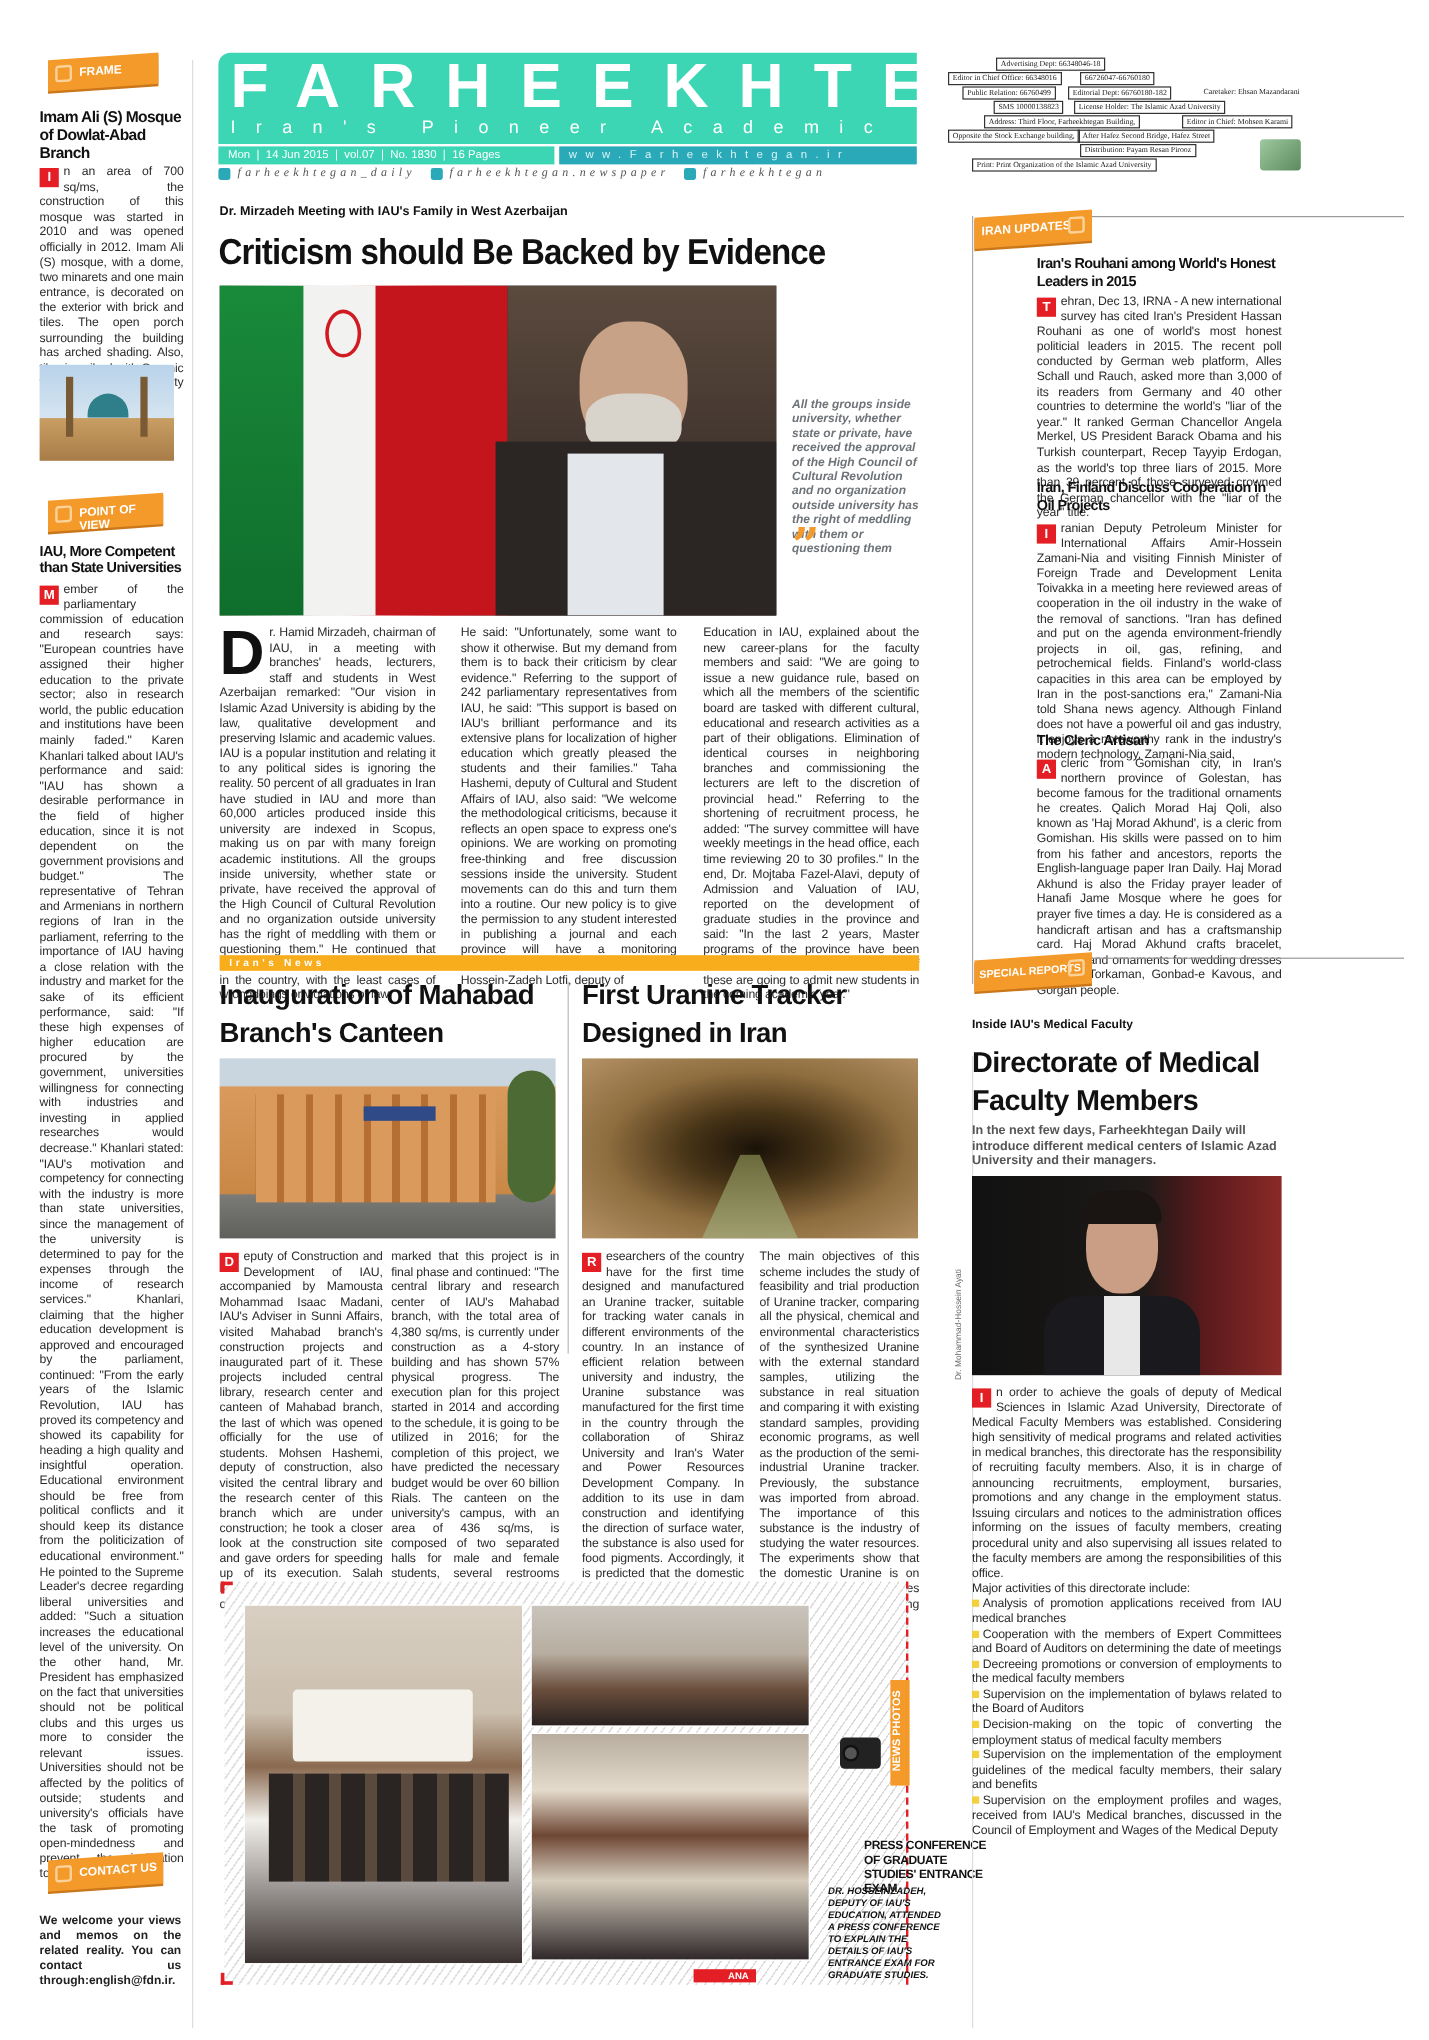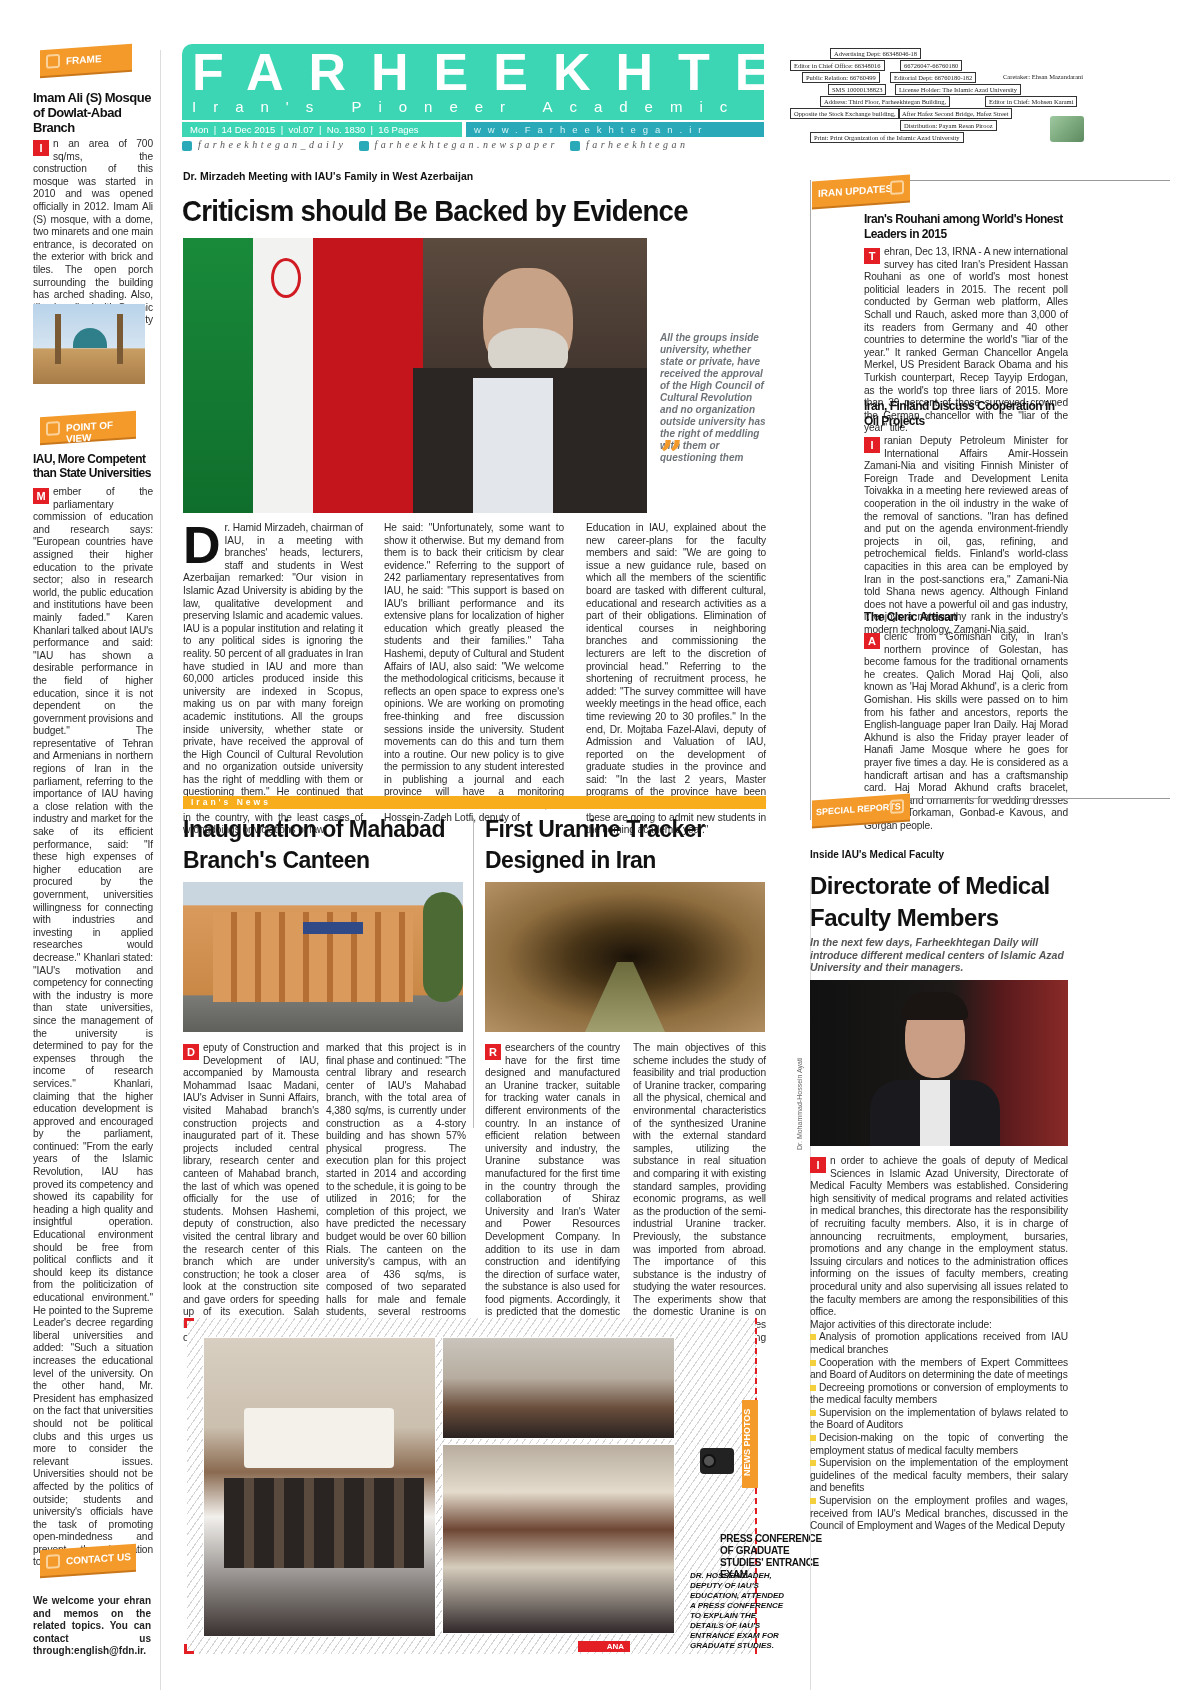--- a/index.html
+++ b/index.html
@@ -15,21 +15,21 @@
 .photo{position:absolute;overflow:hidden}
 .bullet{display:inline-block;width:6px;height:6px;background:#f4d03f;margin-right:3px}
 </style>
 </head>
 <body>
 
 <div class="abs" style="left:182px;top:44px;width:582px;height:76px;background:#3dd6b5;border-radius:10px 0 0 0;">
   <div style="position:absolute;left:10px;top:-2px;font-size:52px;font-weight:bold;color:#fff;letter-spacing:25px;font-family:'Liberation Sans',sans-serif;">FARHEEKHTEGAN</div>
   <div style="position:absolute;left:10px;top:54px;font-size:15px;color:#fff;letter-spacing:17px;white-space:nowrap;">Iran's Pioneer Academic Daily</div>
 </div>
-<div class="abs" style="left:182px;top:122px;width:280px;height:15px;background:#3dd6b5;color:#fff;font-size:9.5px;padding:2px 8px;white-space:pre;">Mon  |  14 Dec 2015  |  vol.07  |  No. 1830  |  16 Pages</div>
+<div class="abs" style="left:182px;top:122px;width:280px;height:15px;background:#3dd6b5;color:#fff;font-size:9.5px;padding:2px 8px;white-space:pre;">Mon  |  14 Jun 2015  |  vol.07  |  No. 1830  |  16 Pages</div>
 <div class="abs" style="left:466px;top:122px;width:298px;height:15px;background:#2aa9b8;color:#d6f4f6;font-size:9.5px;padding:2px 8px;letter-spacing:7px;white-space:nowrap;overflow:hidden;">www.Farheekhtegan.ir</div>
 <div class="abs" style="left:182px;top:139px;width:590px;height:14px;font-family:'Liberation Serif',serif;font-style:italic;font-size:10px;color:#555;letter-spacing:3.5px;white-space:nowrap;">
   <span style="display:inline-block;width:10px;height:10px;background:#2aa9b8;border-radius:2px;vertical-align:middle;"></span>
   <span>farheekhtegan_daily</span>
   &nbsp;<span style="display:inline-block;width:10px;height:10px;background:#2aa9b8;border-radius:2px;vertical-align:middle;"></span>
   <span>farheekhtegan.newspaper</span>
   &nbsp;<span style="display:inline-block;width:10px;height:10px;background:#2aa9b8;border-radius:2px;vertical-align:middle;"></span>
   <span>farheekhtegan</span>
 </div>
 
@@ -58,21 +58,21 @@
   <div style="position:absolute;left:22px;top:10px;width:6px;height:50px;background:#7a5a34"></div>
   <div style="position:absolute;left:84px;top:10px;width:6px;height:50px;background:#7a5a34"></div>
   <div style="position:absolute;left:40px;top:24px;width:34px;height:20px;background:#2f7f8a;border-radius:17px 17px 0 0"></div>
 </div>
 
 <div class="tab" style="left:40px;top:414px;width:96px;"><span class="ic"></span><span>POINT OF VIEW</span></div>
 <div class="abs hl" style="left:33px;top:452px;width:118px;font-size:12px;line-height:14px;">IAU, More Competent than State Universities</div>
 <div class="abs txt" style="left:33px;top:486px;width:120px;"><span class="dropcap">M</span><span>ember of the parliamentary commission of education and research says: "European countries have assigned their higher education to the private sector; also in research world, the public education and institutions have been mainly faded." Karen Khanlari talked about IAU's performance and said: "IAU has shown a desirable performance in the field of higher education, since it is not dependent on the government provisions and budget." The representative of Tehran and Armenians in northern regions of Iran in the parliament, referring to the importance of IAU having a close relation with the industry and market for the sake of its efficient performance, said: "If these high expenses of higher education are procured by the government, universities willingness for connecting with industries and investing in applied researches would decrease." Khanlari stated: "IAU's motivation and competency for connecting with the industry is more than state universities, since the management of the university is determined to pay for the expenses through the income of research services." Khanlari, claiming that the higher education development is approved and encouraged by the parliament, continued: "From the early years of the Islamic Revolution, IAU has proved its competency and showed its capability for heading a high quality and insightful operation. Educational environment should be free from political conflicts and it should keep its distance from the politicization of educational environment." He pointed to the Supreme Leader's decree regarding liberal universities and added: "Such a situation increases the educational level of the university. On the other hand, Mr. President has emphasized on the fact that universities should not be political clubs and this urges us more to consider the relevant issues. Universities should not be affected by the politics of outside; students and university's officials have the task of promoting open-mindedness and prevent the inclination towards controversy."</span></div>
 
 <div class="tab" style="left:40px;top:1547px;width:96px;"><span class="ic"></span><span>CONTACT US</span></div>
-<div class="abs" style="left:33px;top:1595px;width:118px;font-size:10px;line-height:12.5px;font-weight:bold;text-align:justify;">We welcome your ehran and memos on the related topics. You can contact us through:english@fdn.ir.</div>
+<div class="abs" style="left:33px;top:1595px;width:118px;font-size:10px;line-height:12.5px;font-weight:bold;text-align:justify;">We welcome your views and memos on the related reality. You can contact us through:english@fdn.ir.</div>
 <div class="rule" style="left:160px;top:50px;width:1px;height:1640px;background:#ddd"></div>
 
 <div class="abs" style="left:183px;top:170px;font-size:10.5px;font-weight:bold;color:#111;">Dr. Mirzadeh Meeting with IAU's Family in West Azerbaijan</div>
 <div class="abs hl" style="left:182px;top:194px;font-size:30px;white-space:nowrap;letter-spacing:-0.8px;transform:scaleX(0.92);transform-origin:left;">Criticism should Be Backed by Evidence</div>
 <div class="photo" style="left:183px;top:238px;width:464px;height:275px;background:linear-gradient(90deg,#2d5b2f 0%,#e8e8e6 18%,#f0f0ee 22%,#c3101a 40%,#3a2a2a 52%,#40302c 100%);">
   <div style="position:absolute;left:0;top:0;width:70px;height:275px;background:linear-gradient(180deg,#198a3a,#0f6e2c)"></div>
   <div style="position:absolute;left:70px;top:0;width:60px;height:275px;background:#f2f2f0"></div>
   <div style="position:absolute;left:88px;top:20px;width:30px;height:40px;border:3px solid #d11b22;border-radius:50%"></div>
   <div style="position:absolute;left:130px;top:0;width:110px;height:275px;background:#c4141c"></div>
   <div style="position:absolute;left:240px;top:0;width:224px;height:275px;background:linear-gradient(180deg,#5b4a3e,#2a2220)"></div>
@@ -138,21 +138,21 @@
 <div class="abs txt" style="left:864px;top:435px;width:204px;"><span class="dropcap">I</span><span>ranian Deputy Petroleum Minister for International Affairs Amir-Hossein Zamani-Nia and visiting Finnish Minister of Foreign Trade and Development Lenita Toivakka in a meeting here reviewed areas of cooperation in the oil industry in the wake of the removal of sanctions. "Iran has defined and put on the agenda environment-friendly projects in oil, gas, refining, and petrochemical fields. Finland's world-class capacities in this area can be employed by Iran in the post-sanctions era," Zamani-Nia told Shana news agency.  Although Finland does not have a powerful oil and gas industry, it enjoys a noteworthy rank in the industry's modern technology, Zamani-Nia said.</span></div>
 
 <div class="abs hl" style="left:864px;top:610px;width:204px;font-size:12px;line-height:14.5px;">The Cleric Artisan</div>
 <div class="abs txt" style="left:864px;top:631px;width:204px;"><span class="dropcap">A</span><span>cleric from Gomishan city, in Iran's northern province of Golestan, has become famous for the traditional ornaments he creates. Qalich Morad Haj Qoli, also known as 'Haj Morad Akhund', is a cleric from Gomishan. His skills were passed on to him from his father and ancestors, reports the English-language paper Iran Daily. Haj Morad Akhund is also the Friday prayer leader of Hanafi Jame Mosque where he goes for prayer five times a day. He is considered as a handicraft artisan and has a craftsmanship card. Haj Morad Akhund crafts bracelet, necklace and ornaments for wedding dresses used by Torkaman, Gonbad-e Kavous, and Gorgan people.</span></div>
 
 <div class="rule" style="left:870px;top:798px;width:300px;height:1px;background:#999"></div>
 <div class="tab" style="left:812px;top:797px;width:98px;padding-left:4px;font-size:9px;"><span>SPECIAL REPORTS</span><span class="ic" style="left:auto;right:6px"></span></div>
 
 <div class="abs" style="left:810px;top:849px;font-size:10px;font-weight:bold;color:#111;">Inside IAU's Medical Faculty</div>
 <div class="abs hl" style="left:810px;top:870px;width:260px;font-size:24px;line-height:32px;">Directorate of Medical Faculty Members</div>
-<div class="abs" style="left:810px;top:936px;width:258px;font-size:10.5px;line-height:12.5px;font-style:italic;font-weight:bold;color:#555;">In the next few days, Farheekhtegan Daily will introduce different medical centers of Islamic Azad University and their managers.</div>
+<div class="abs" style="left:810px;top:936px;width:258px;font-size:10.5px;line-height:12.5px;font-weight:bold;color:#555;">In the next few days, Farheekhtegan Daily will introduce different medical centers of Islamic Azad University and their managers.</div>
 <div class="photo" style="left:810px;top:980px;width:258px;height:166px;background:linear-gradient(90deg,#111 0%,#1d1a18 55%,#5a1a1c 75%,#8a2a28 100%);">
   <div style="position:absolute;left:95px;top:18px;width:60px;height:80px;background:#c99e84;border-radius:45%"></div>
   <div style="position:absolute;left:92px;top:12px;width:66px;height:28px;background:#1a1412;border-radius:30px 30px 6px 6px"></div>
   <div style="position:absolute;left:60px;top:100px;width:130px;height:66px;background:#1a1a1e;border-radius:30px 30px 0 0"></div>
   <div style="position:absolute;left:110px;top:100px;width:30px;height:66px;background:#e8e8e8"></div>
 </div>
 <div class="abs" style="left:796px;top:1040px;height:110px;font-size:7px;color:#666;writing-mode:vertical-rl;transform:rotate(180deg);white-space:nowrap;">Dr. Mohammad-Hossein Ayati</div>
 
 <div class="abs txt" style="left:810px;top:1155px;width:258px;">
   <p><span class="dropcap">I</span><span>n order to achieve the goals of deputy of Medical Sciences in Islamic Azad University, Directorate of Medical Faculty Members was established. Considering high sensitivity of medical programs and related activities in medical branches, this directorate has the responsibility of recruiting faculty members. Also, it is in charge of announcing recruitments, employment, bursaries, promotions and any change in the employment status. Issuing circulars and notices to the administration offices informing on the issues of faculty members, creating procedural unity and also supervising all issues related to the faculty members are among the responsibilities of this office.</span></p>

